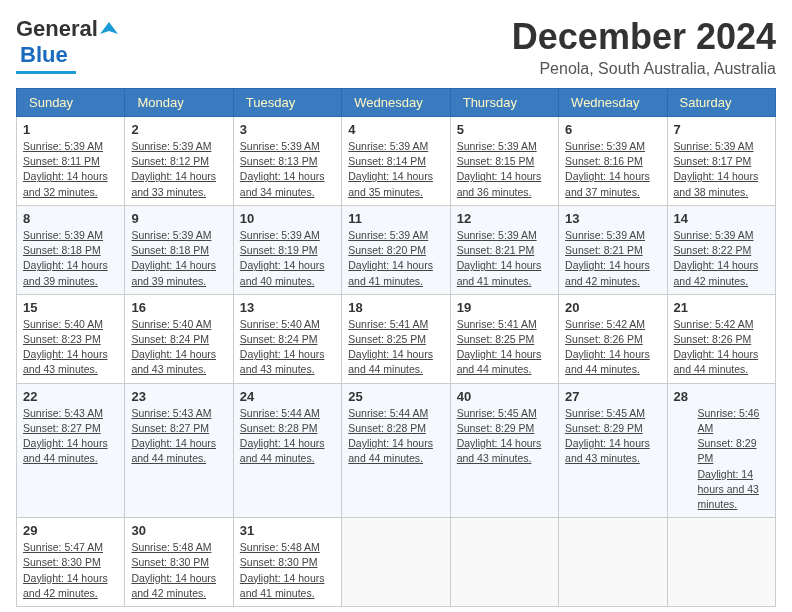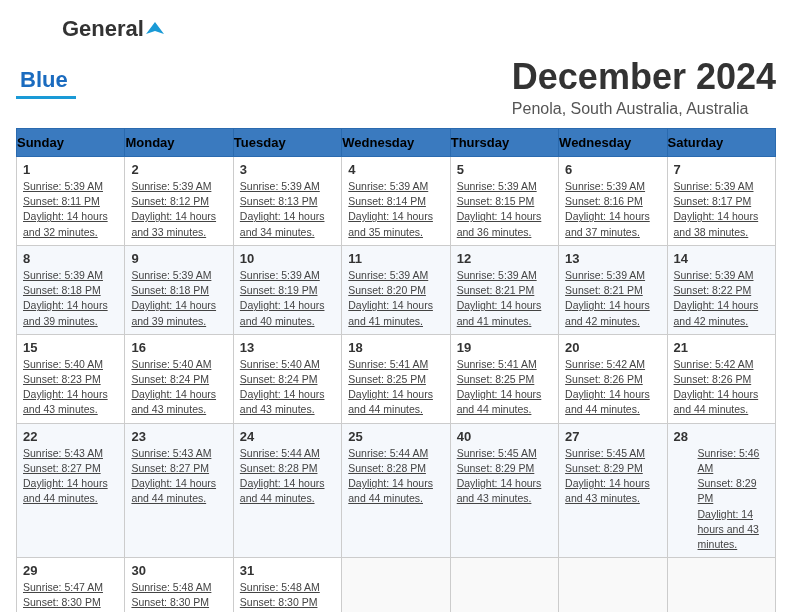--- a/index.html
+++ b/index.html
@@ -21,45 +21,44 @@
       flex-direction: column;
       align-items: flex-start;
     }
     .logo-line {
       width: 60px;
       height: 3px;
       background: #1a9ad6;
       margin-top: 3px;
     }
     .title-area {
-      text-align: left;
-      margin-top: 40px;
+      text-align: right;
     }
     .main-title {
       font-size: 36px;
       font-weight: bold;
       color: #333;
     }
     .subtitle {
       font-size: 16px;
       color: #555;
       margin-top: 2px;
     }
     .calendar {
       width: 100%;
       border-collapse: collapse;
       font-size: 11px;
     }
     .calendar thead th {
       background: #3a7abf;
-      color: #000000;
-      padding: 6px 0;
+      color: #fef9c3;
+      padding: 6px 12px;
       text-align: left;
       font-size: 13px;
-      font-weight: bold;
+      font-weight: normal;
       border: 1px solid #2a6aaf;
     }
     .calendar tbody td {
       border: 1px solid #ccc;
       vertical-align: top;
       padding: 5px 6px;
       width: 108px;
       min-height: 80px;
       background: #fff;
     }
@@ -82,26 +81,26 @@
     .empty-cell {
       background: #f9f9f9 !important;
     }
   </style>
 </head>
 <body>
 
 <div class="header-area">
   <div class="logo">
     <div style="display:flex;align-items:center;gap:2px;">
-      <span style="font-size:22px;font-weight:bold;color:#333;margin-left:46px;">General</span>
+      <span style="font-size:22px;font-weight:bold;color:#333;">General</span>
       <svg width="18" height="18" viewBox="0 0 18 18">
         <polygon points="9,2 18,14 9,11 0,14" fill="#1a9ad6"></polygon>
       </svg>
     </div>
-    <div style="display:flex;align-items:flex-end;margin-top:25px;">
+    <div style="display:flex;align-items:flex-end;">
       <span style="font-size:22px;font-weight:bold;color:#1a6bbf;margin-left:4px;">Blue</span>
     </div>
     <div class="logo-line"></div>
   </div>
   <div class="title-area">
     <div class="main-title">December 2024</div>
     <div class="subtitle">Penola, South Australia, Australia</div>
   </div>
 </div>
 

